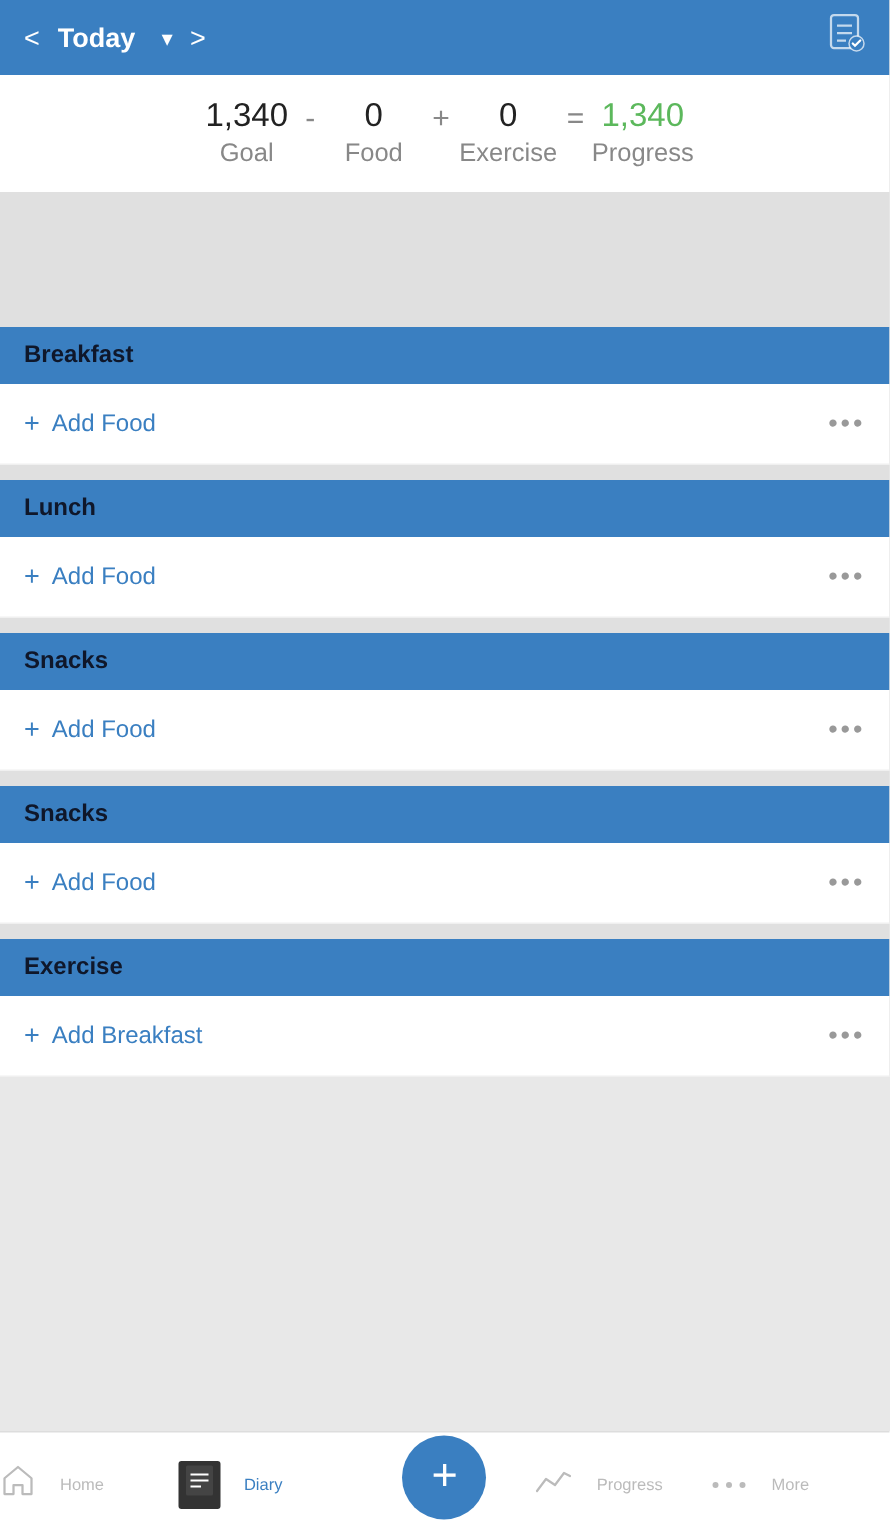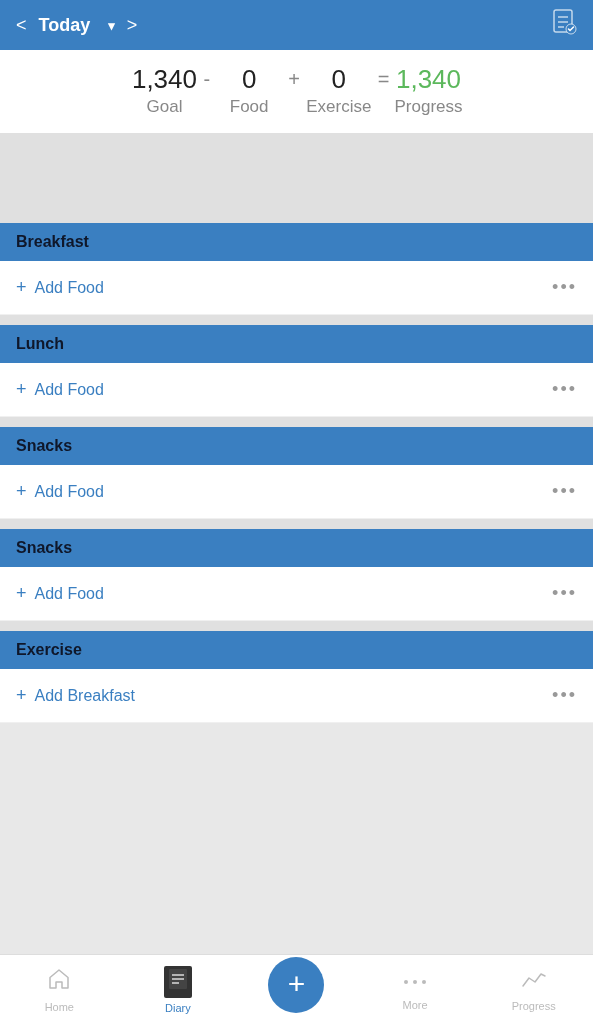--- a/index.html
+++ b/index.html
@@ -57,21 +57,21 @@
       justify-content: center;
       gap: 0;
     }
     .calorie-item {
       display: flex;
       flex-direction: column;
       align-items: center;
       min-width: 70px;
     }
     .calorie-value {
-      font-size: 26px;
+      font-size: 22px;
       font-weight: 300;
       color: #222;
     }
     .calorie-value.remaining {
       color: #5cb85c;
       font-weight: 400;
     }
     .calorie-label {
       font-size: 17px;
       color: #888;
@@ -144,23 +144,22 @@
       width: 593px;
       height: 70px;
       background: white;
       border-top: 1px solid #ddd;
       display: flex;
       align-items: center;
       justify-content: space-around;
     }
     .tab-item {
       display: flex;
-      flex-direction: column;
-      align-items: center;
-      gap: 4px;
+      align-items: center;
+      gap: 16px;
       cursor: pointer;
       flex: 1;
     }
     .tab-icon {
       font-size: 22px;
       color: #bbb;
     }
     .tab-icon.active {
       color: #3a7fc1;
     }
@@ -349,30 +348,30 @@
   </div>
 
   <div class="tab-center">
     <div class="tab-add-btn">
       <span style="color:white;font-size:30px;font-weight:300;line-height:1;margin-top:-2px;">+</span>
     </div>
   </div>
 
   <div class="tab-item">
     <span class="tab-icon">
+      <svg width="26" height="22" viewBox="0 0 26 22" fill="none">
+        <polyline points="2,18 8,10 14,14 20,6 24,8" stroke="#bbb" stroke-width="1.5" fill="none" stroke-linecap="round" stroke-linejoin="round"></polyline>
+      </svg>
+    </span>
+    <span class="tab-label">Progress</span>
+  </div>
+
+  <div class="tab-item">
+    <span class="tab-icon">
       <svg width="24" height="14" viewBox="0 0 24 14" fill="none">
         <circle cx="3" cy="7" r="2" fill="#bbb"></circle>
         <circle cx="12" cy="7" r="2" fill="#bbb"></circle>
         <circle cx="21" cy="7" r="2" fill="#bbb"></circle>
       </svg>
     </span>
     <span class="tab-label">More</span>
   </div>
-
-  <div class="tab-item">
-    <span class="tab-icon">
-      <svg width="26" height="22" viewBox="0 0 26 22" fill="none">
-        <polyline points="2,18 8,10 14,14 20,6 24,8" stroke="#bbb" stroke-width="1.5" fill="none" stroke-linecap="round" stroke-linejoin="round"></polyline>
-      </svg>
-    </span>
-    <span class="tab-label">Progress</span>
-  </div>
 </div>
 
 </body></html>

